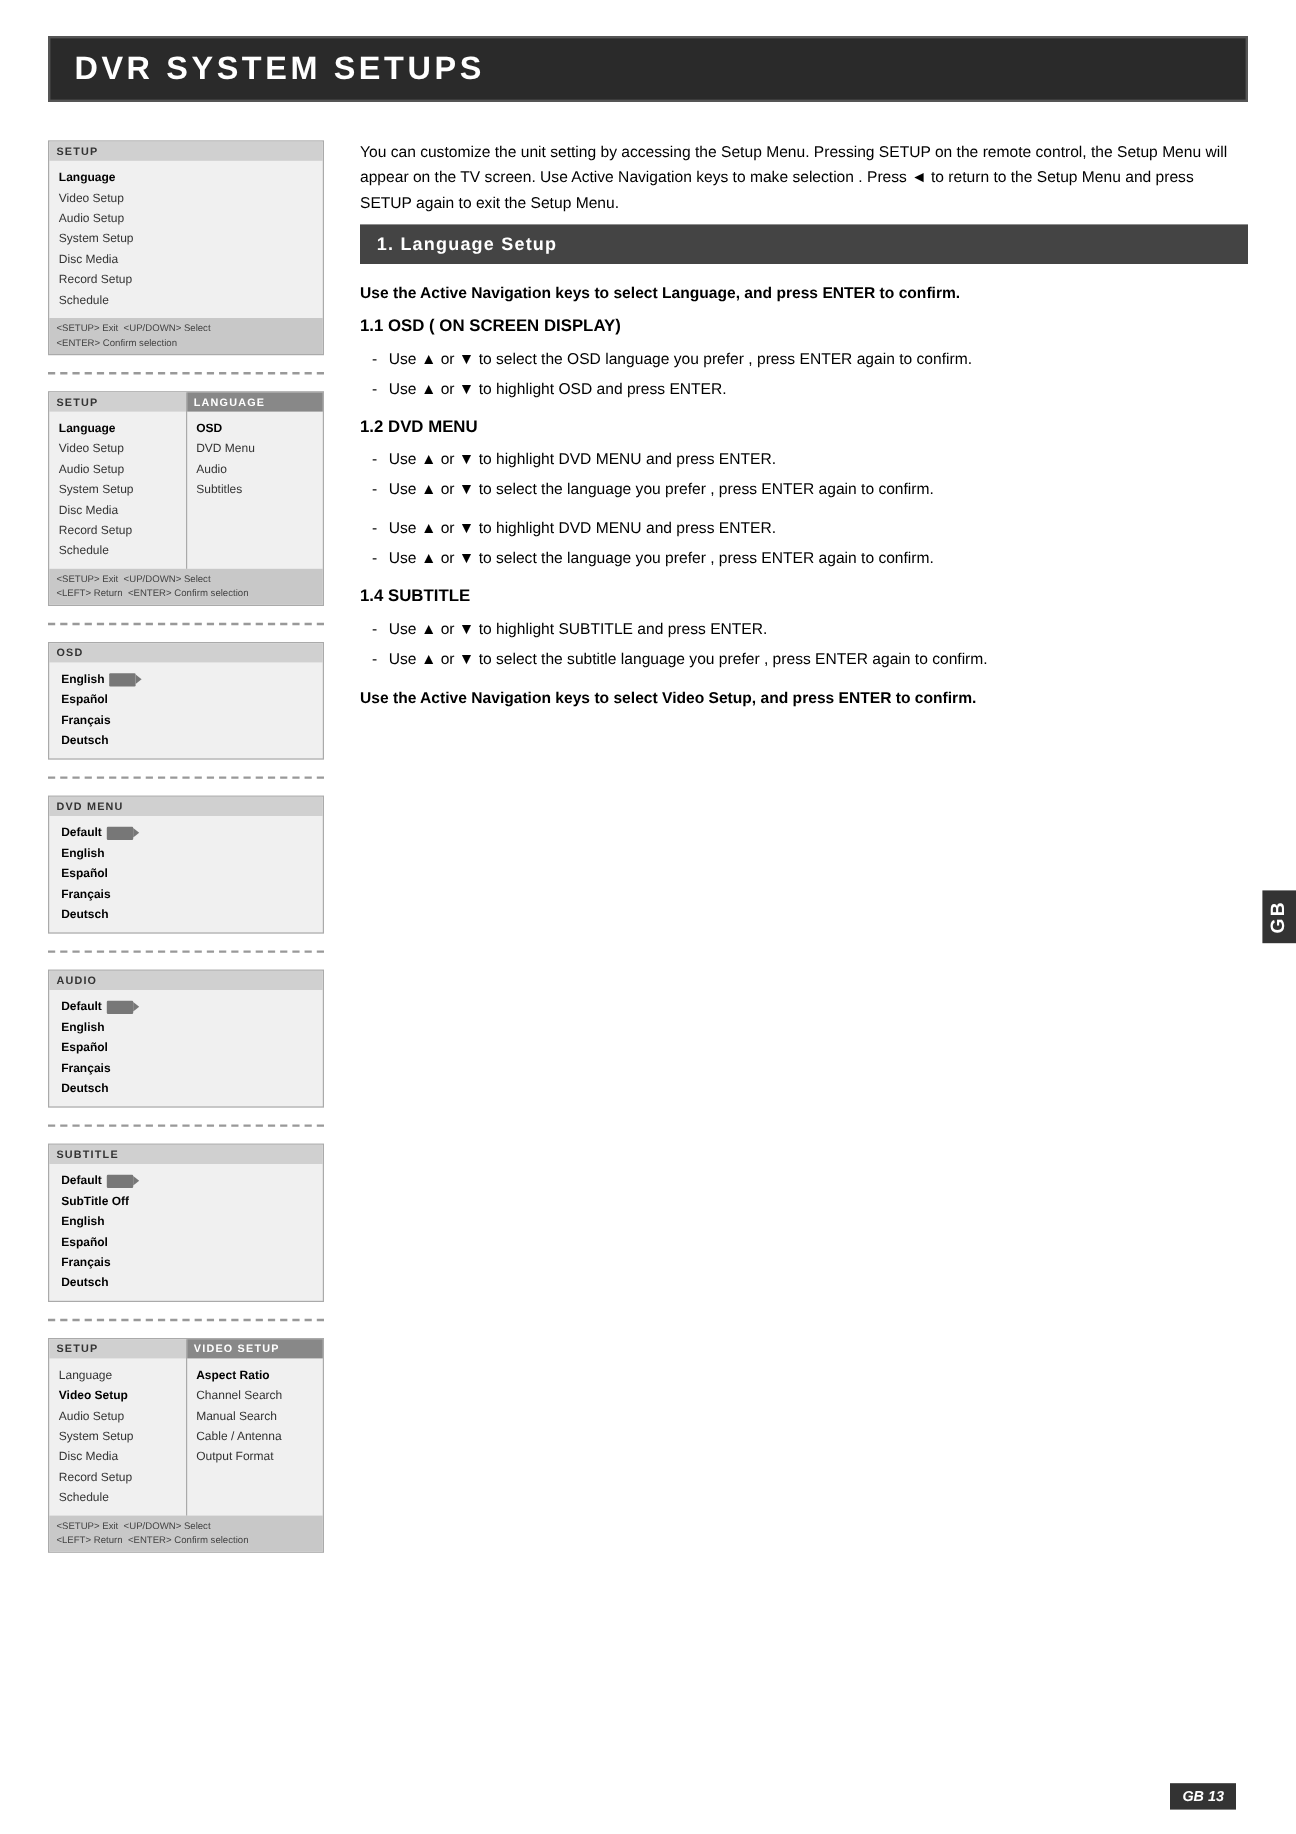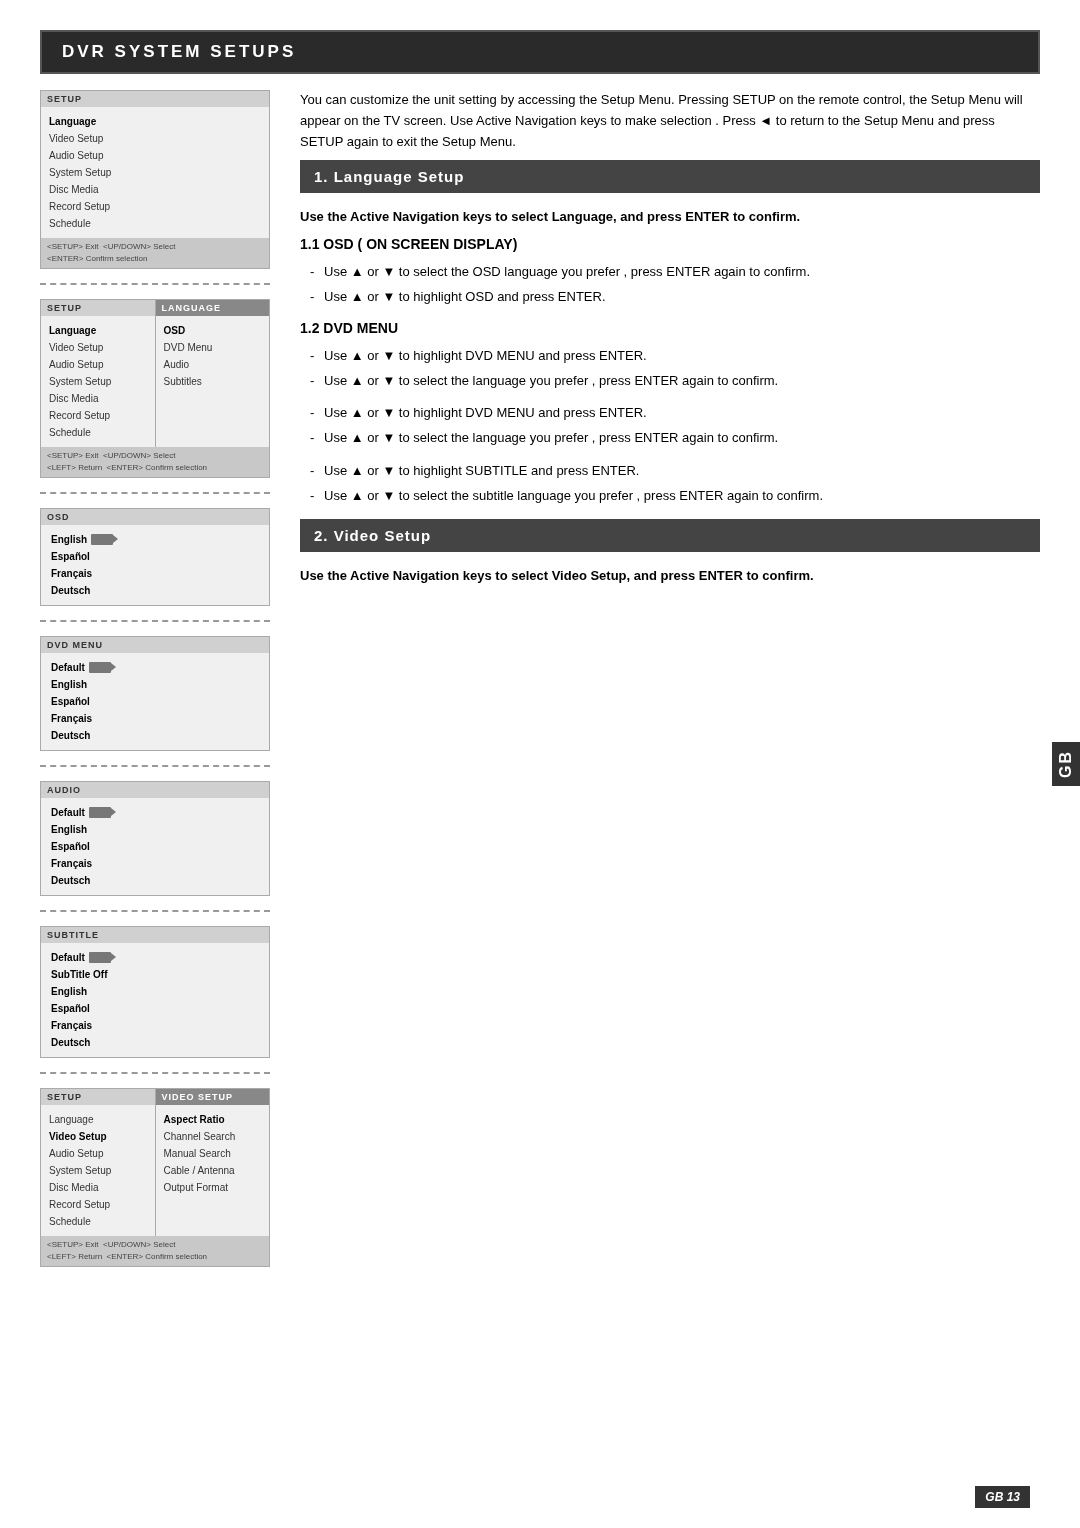--- a/index.html
+++ b/index.html
@@ -16,25 +16,25 @@
       width: 1080px;
       min-height: 1528px;
       padding: 30px 40px;
       position: relative;
     }
 
     
     .title-bar {
       background: #2a2a2a;
       color: #fff;
-      font-size: 17px;
+      font-size: 27px;
       font-weight: bold;
       letter-spacing: 3px;
       padding: 10px 20px;
-      margin-bottom: 16px;
+      margin-bottom: 32px;
       border: 2px solid #555;
     }
 
     
     .main-layout {
       display: flex;
       gap: 20px;
     }
 
     .left-col {
@@ -407,28 +407,26 @@
       <ul class="bullet-list">
         <li>Use ▲ or ▼ to highlight DVD MENU and press ENTER.</li>
         <li>Use ▲ or ▼ to select the language you prefer , press ENTER again to confirm.</li>
       </ul>
 
       <ul class="bullet-list">
         <li>Use ▲ or ▼ to highlight DVD MENU and press ENTER.</li>
         <li>Use ▲ or ▼ to select the language you prefer , press ENTER again to confirm.</li>
       </ul>
 
+      <div class="section-sub-header">1.4  SUBTITLE</div>
       <ul class="bullet-list">
         <li>Use ▲ or ▼ to highlight SUBTITLE and press ENTER.</li>
         <li>Use ▲ or ▼ to select the subtitle language you prefer , press ENTER again to confirm.</li>
       </ul>
 
-      <div class="section-header">
-        <span>2.   Video Setup</span>
-      </div>
 
       <p class="bold-text">Use the Active Navigation keys to select Video Setup, and press ENTER to confirm.</p>
 
     </div>
 
   </div>
 
   <div class="gb-tab">GB</div>
 
   <div class="page-footer">GB 13</div>

